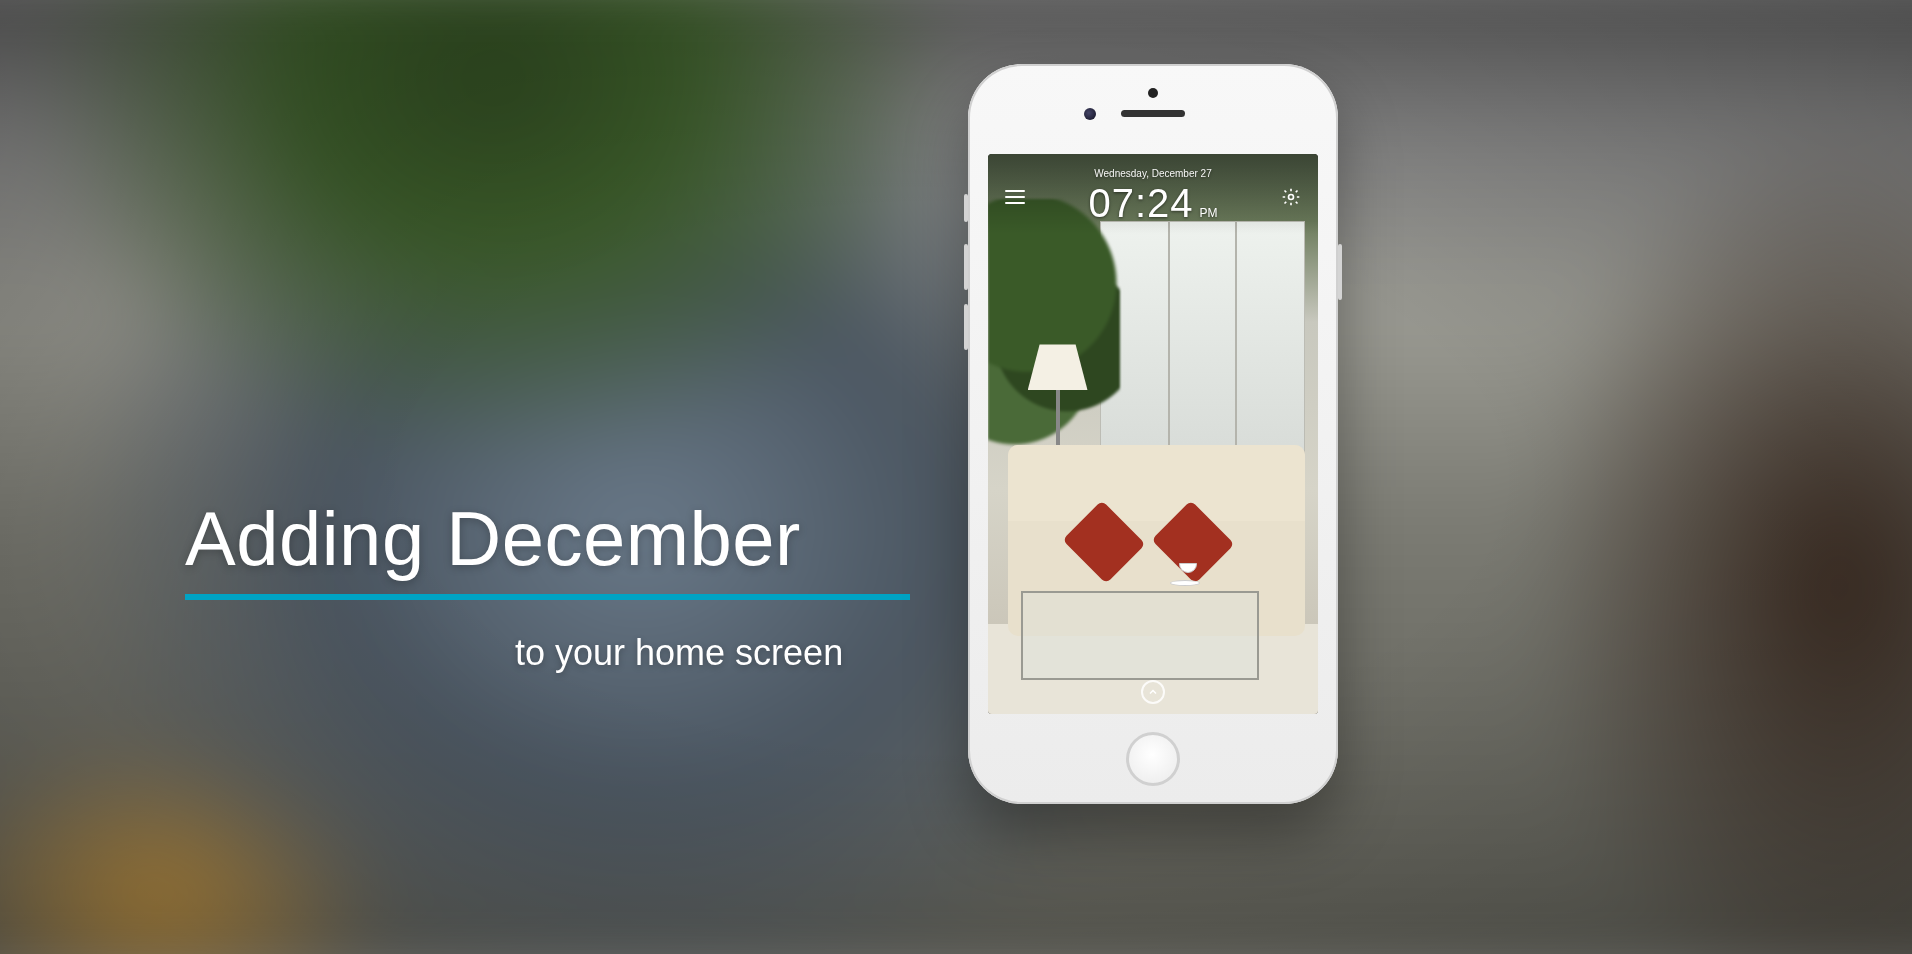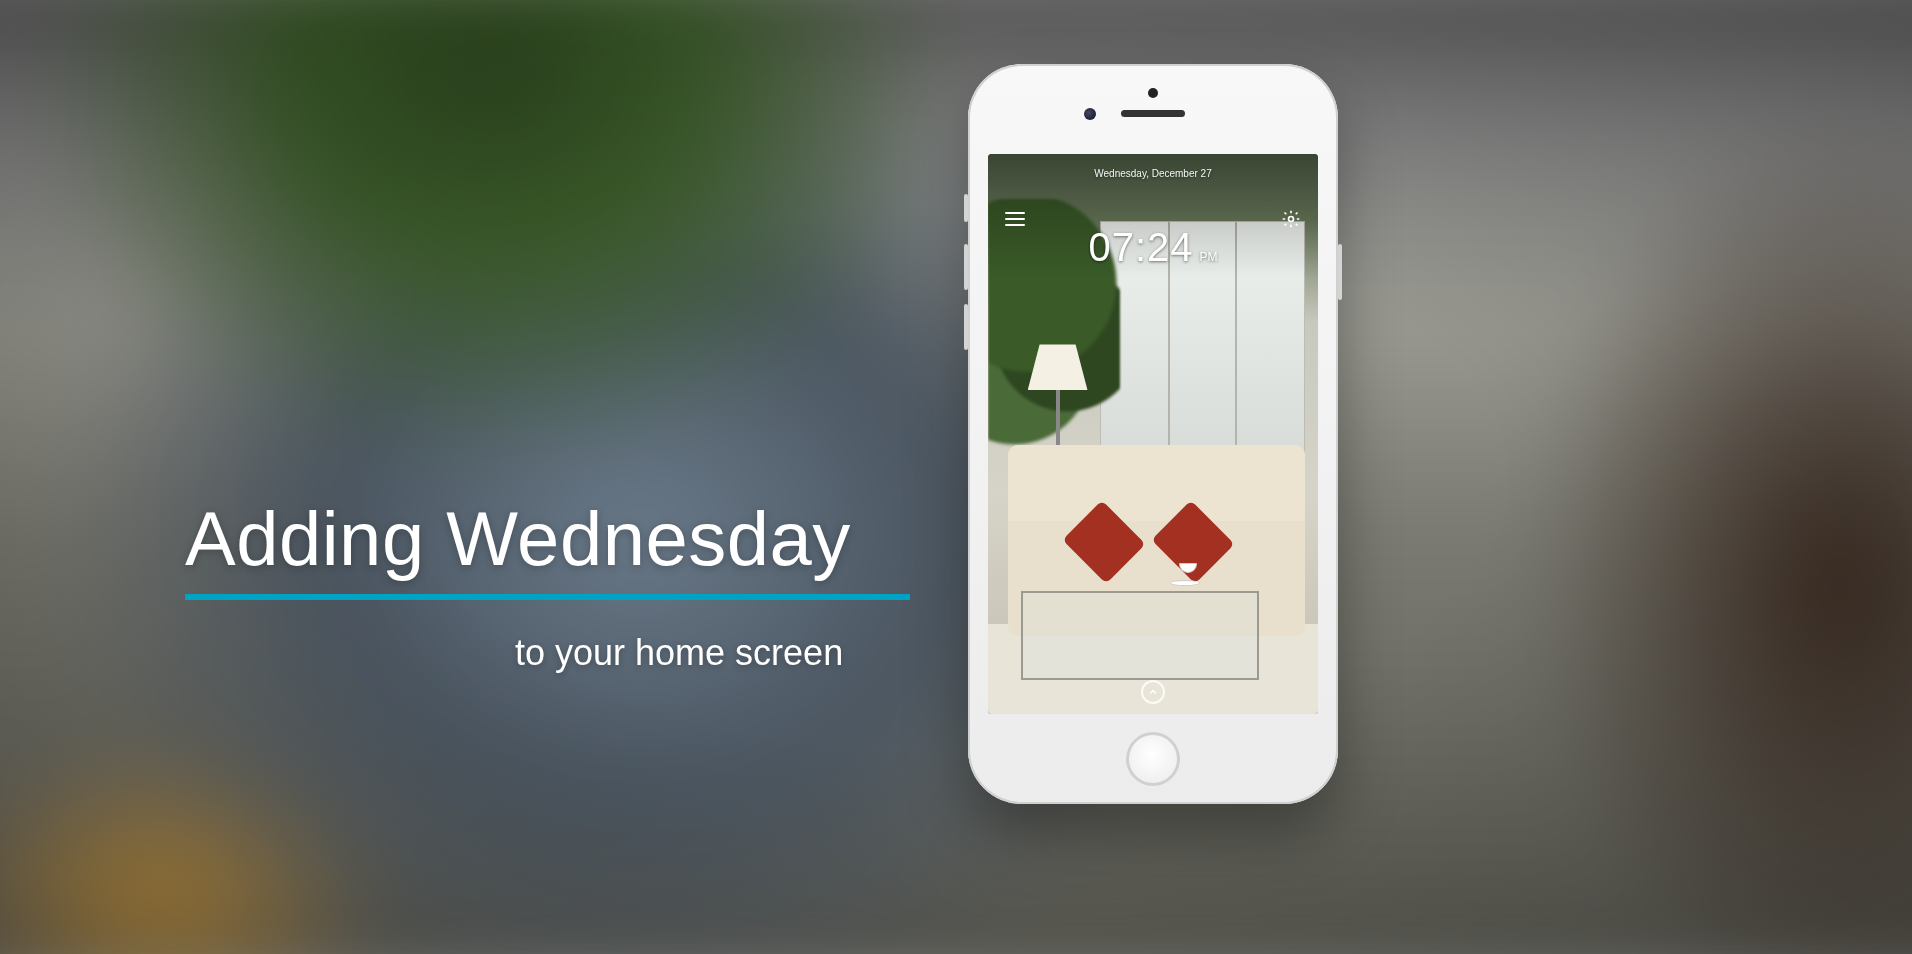--- a/index.html
+++ b/index.html
@@ -165,21 +165,21 @@
   }
   .hamburger, .gear {
     width: 22px; height: 22px; display:flex; align-items:center; justify-content:center;
     cursor: pointer;
   }
   .hamburger-lines { width:20px; height:14px; display:flex; flex-direction:column; justify-content:space-between;}
   .hamburger-lines span { display:block; height:2px; background:#fff; border-radius:1px;}
   .top-center { text-align:center; }
   .date-text { font-size: 10px; font-weight:400; opacity:0.95; }
   .clock-row { display:flex; align-items:baseline; justify-content:center; gap:6px; margin-top:2px;}
-  .clock-time { font-size: 40px; font-weight:300; letter-spacing:1px;margin-top:44px;}
+  .clock-time { font-size: 40px; font-weight:300; letter-spacing:1px;}
   .clock-ampm { font-size: 12px; font-weight:400;text-align:right; }
 
   .app-bottom {
     position:absolute; left:0; right:0; bottom:10px;
     display:flex; justify-content:center;
     z-index:5;
   }
   .chevron-up {
     width:24px; height:24px; border:2px solid rgba(255,255,255,0.85); border-radius:50%;
     display:flex; align-items:center; justify-content:center;
@@ -187,21 +187,21 @@
   }
   .chevron-up svg { width:12px; height:12px; }
 </style>
 </head>
 <body>
 
 <div class="bg"></div>
 <div class="vignette"></div>
 
 <div class="title-block">
-  <div class="title-main">Adding Wednesday</div>
+  <div class="title-main">Adding December</div>
   <div class="title-rule"></div>
   <div class="title-sub">to your home screen</div>
 </div>
 
 <div class="phone">
   <div class="side-btn sb1"></div>
   <div class="side-btn sb2"></div>
   <div class="side-btn sb3"></div>
   <div class="side-btn sb4"></div>
   <div class="sensor"></div>

